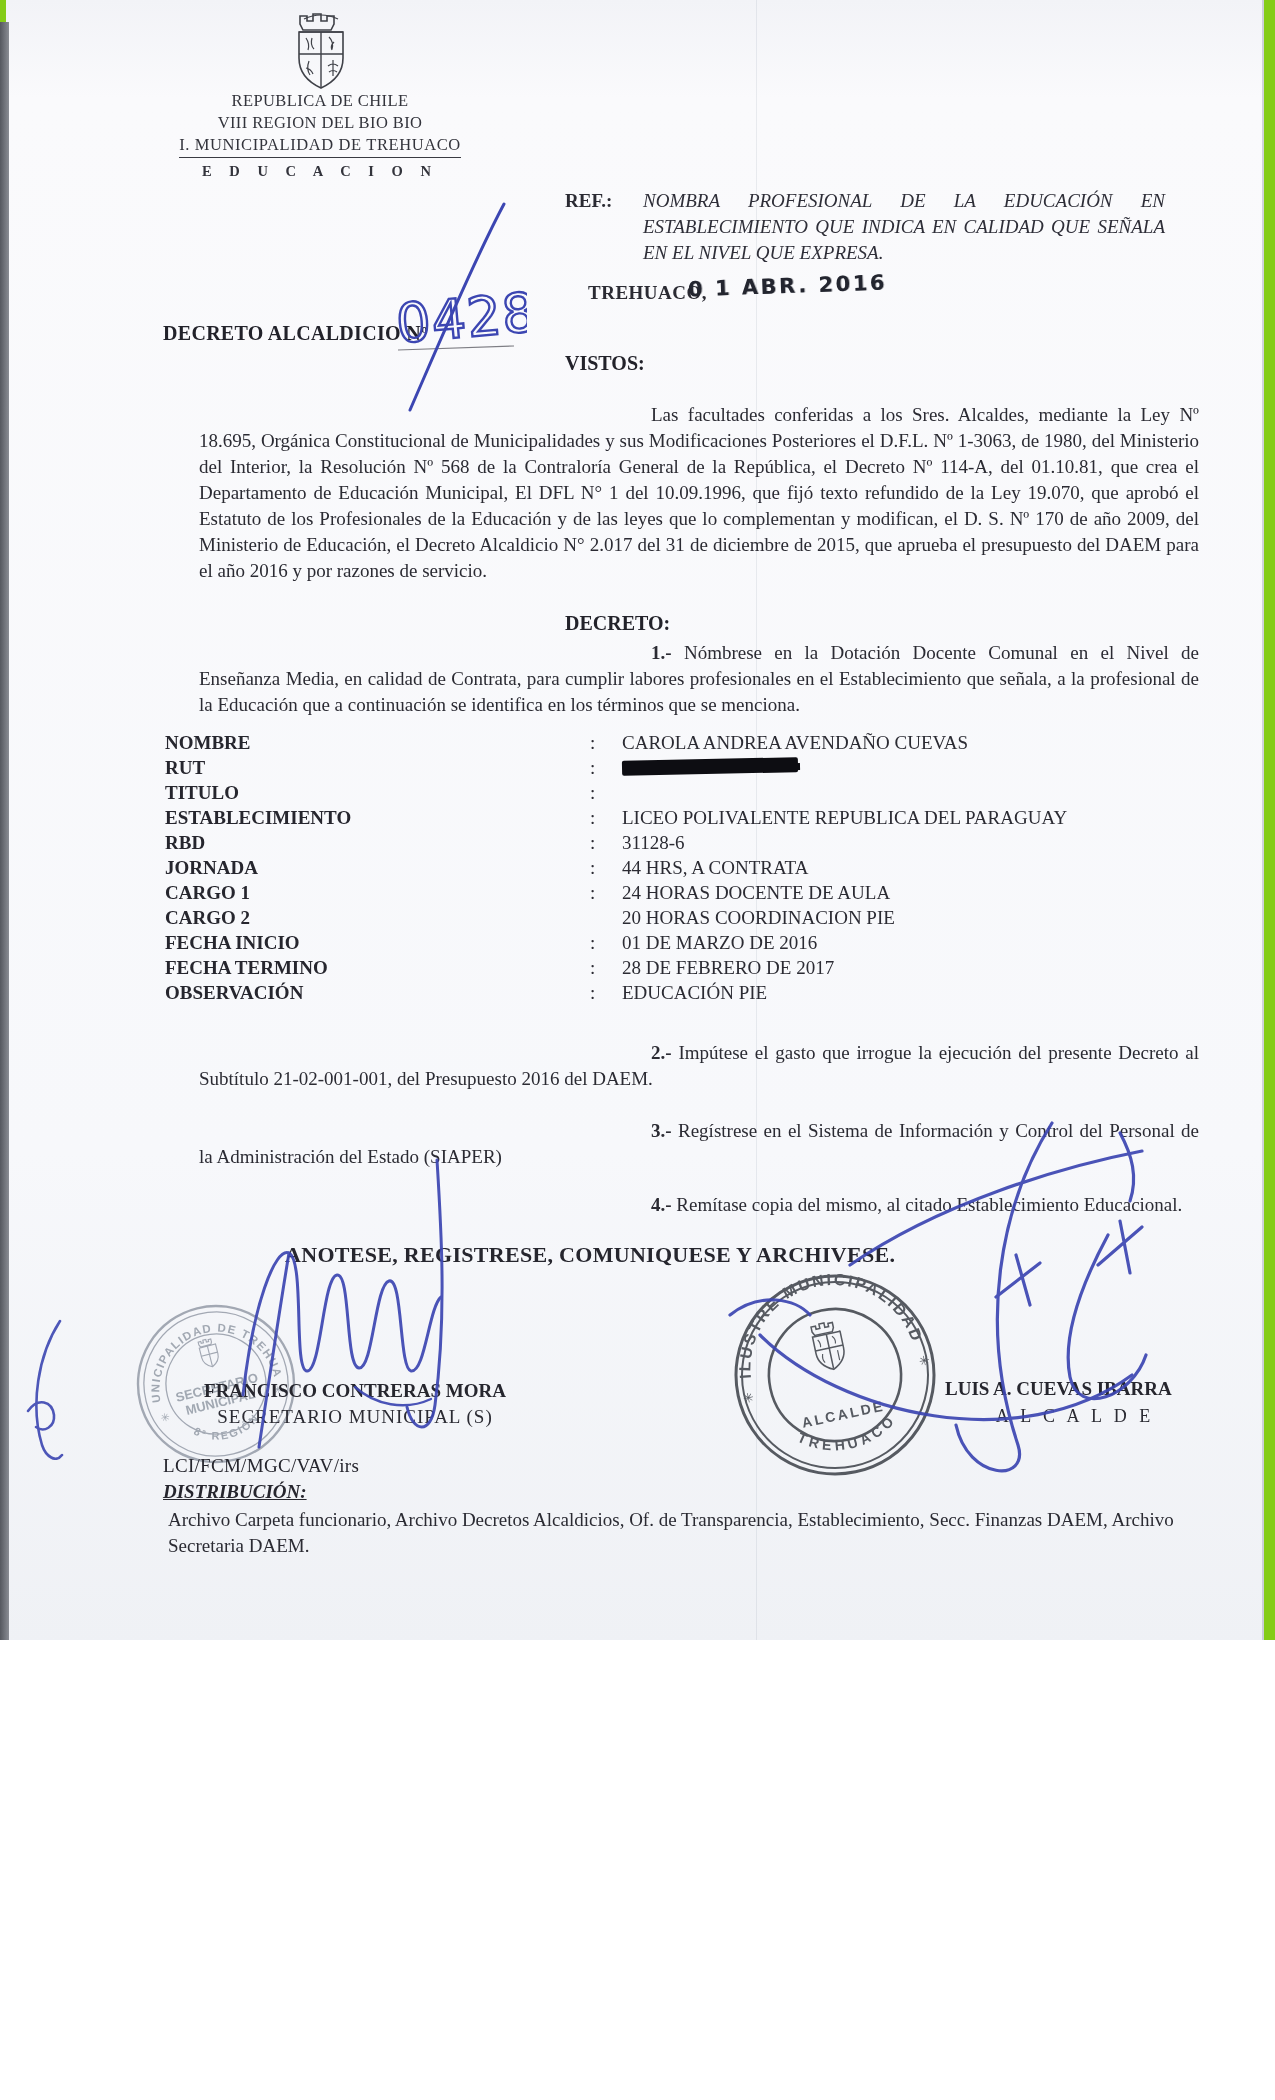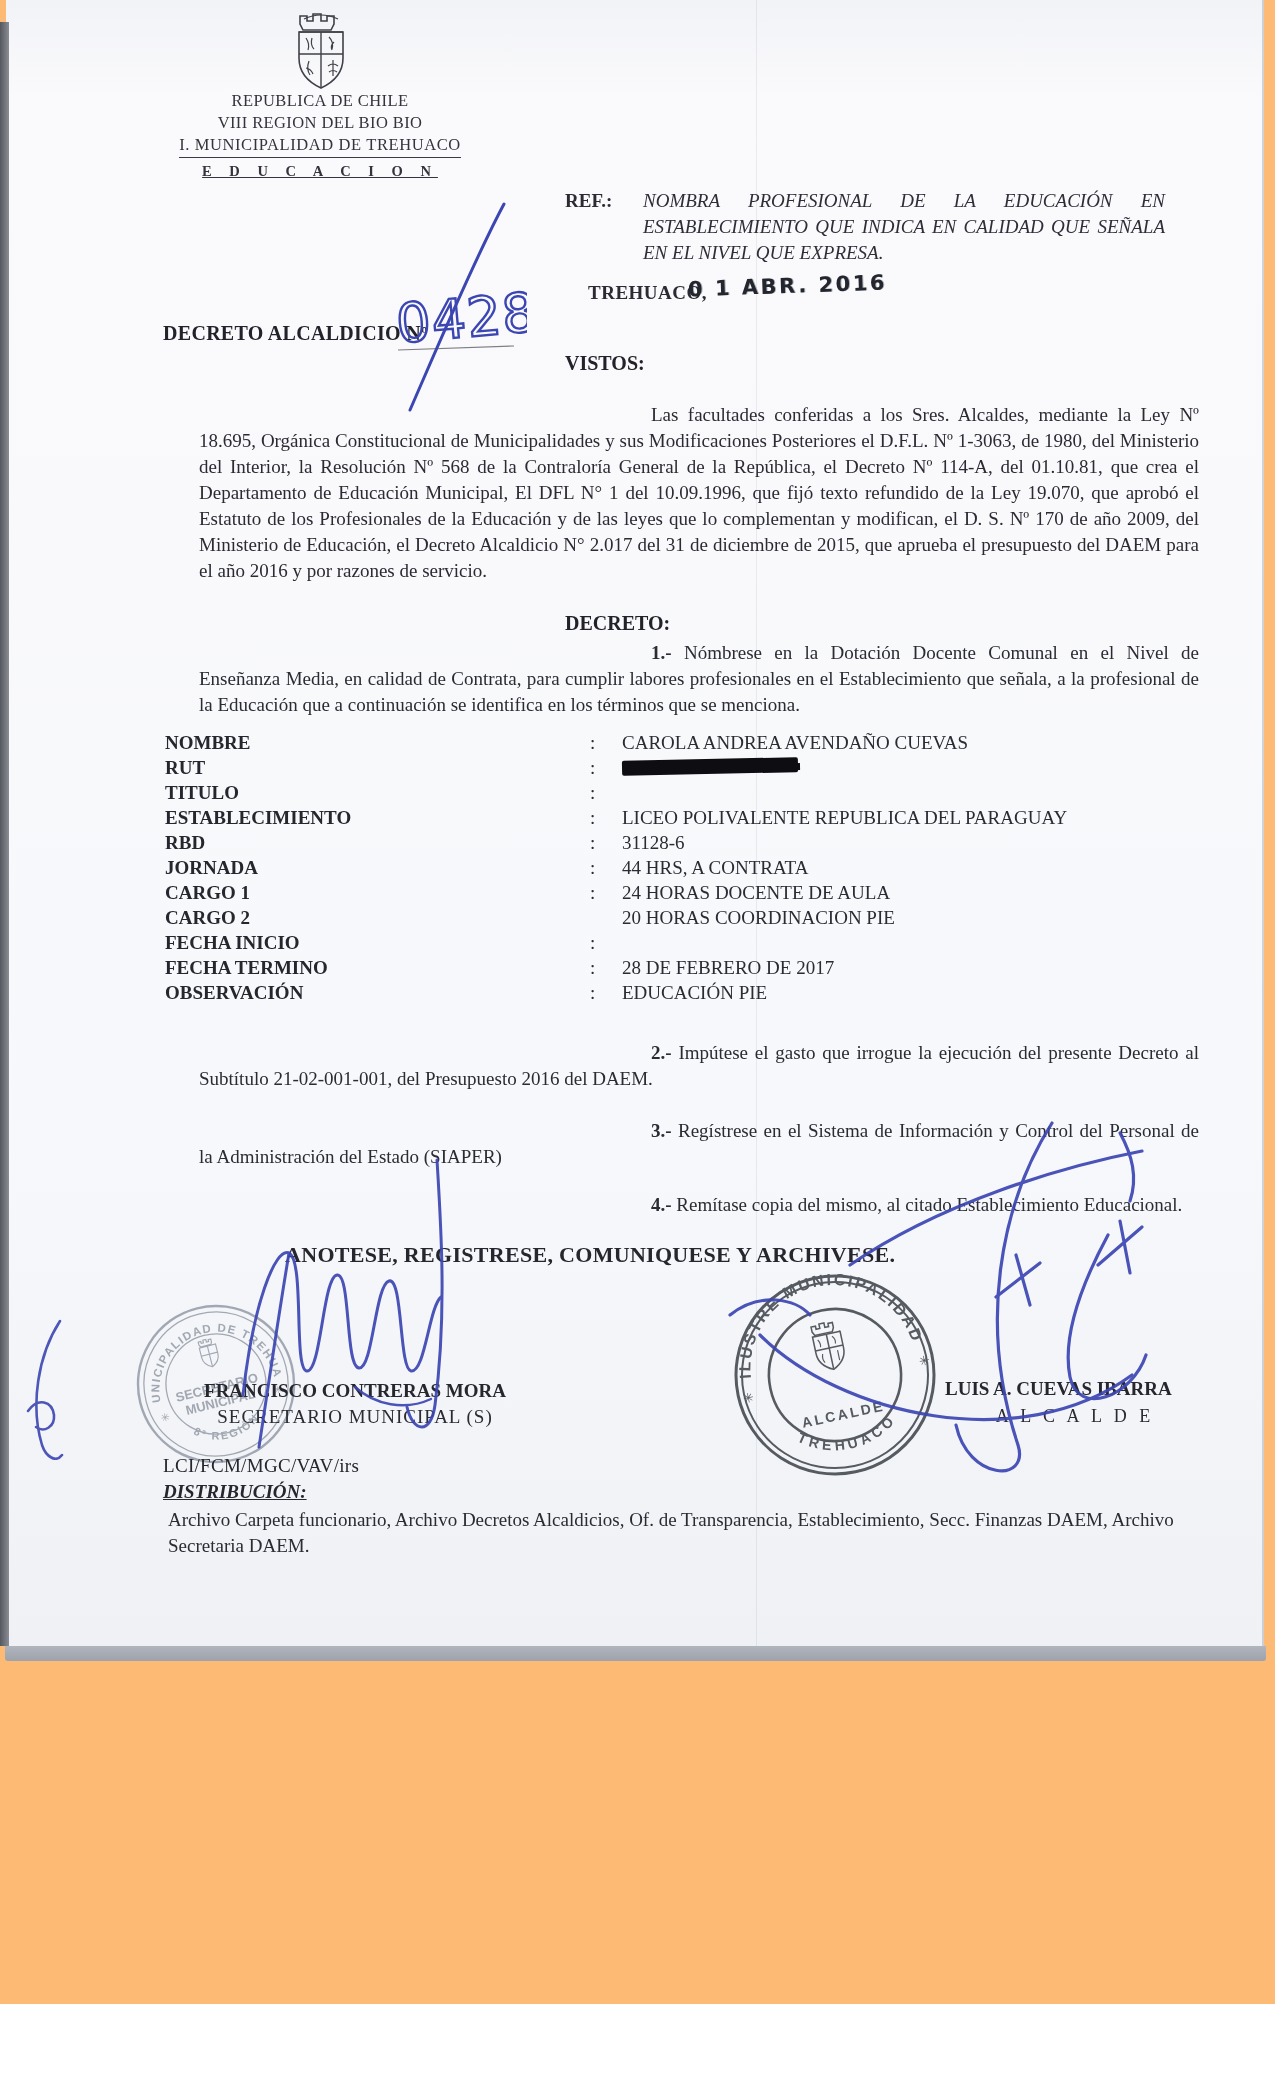--- a/index.html
+++ b/index.html
@@ -1,35 +1,35 @@
 <!DOCTYPE html>
 <html><head>
 <meta charset="utf-8">
 <style>
   html,body{margin:0;padding:0;background:#ffffff;}
-  #page{position:relative;width:1275px;height:2004px;background:#fdba74;overflow:hidden;
+  #page{position:relative;width:1275px;height:1640px;background:#84cc16;overflow:hidden;
         font-family:"Liberation Serif","DejaVu Serif",serif;color:#2b2b33;}
   
   .scan{position:absolute;left:6px;top:0;width:1258px;height:1646px;
         background:linear-gradient(180deg,#f2f3f7 0%,#fafafc 6%,#f7f8fb 70%,#eff1f5 100%);}
   .edge-left{position:absolute;left:0;top:22px;width:9px;height:1624px;
         background:linear-gradient(to right,#55585f,#8a8d94);}
   .shadow-bottom{position:absolute;left:5px;top:1646px;width:1261px;height:15px;
         background:linear-gradient(#b1b5bd,#9da2ab);border-radius:0 0 3px 3px;}
   .edge-right{position:absolute;left:1262px;top:0;width:2px;height:1646px;background:rgba(160,165,178,.45);}
   .crease{position:absolute;left:756px;top:0;width:1px;height:1646px;background:rgba(150,158,180,.18);}
 
   .abs{position:absolute;}
   .b{font-weight:bold;}
   .just{text-align:justify;}
 
   
   .hdr{left:150px;top:90px;width:340px;text-align:center;font-size:16.5px;line-height:22px;color:#33343c;letter-spacing:.4px;}
   .hdr .muni{display:inline-block;border-bottom:1.4px solid #3a3b43;font-size:16.5px;letter-spacing:.6px;padding-bottom:1px;}
-  .hdr .edu{font-weight:bold;letter-spacing:7px;font-size:14.5px;margin-top:2px;text-decoration:underline;}
+  .hdr .edu{font-weight:bold;letter-spacing:7px;font-size:14.5px;margin-top:2px;}
 
   
   .refblk{left:565px;top:188px;width:600px;display:flex;gap:26px;}
   .refblk .lab{font-weight:bold;font-size:19px;line-height:26px;flex:0 0 52px;}
   .refblk .txt{font-style:italic;font-size:19px;line-height:26px;text-align:justify;flex:1;color:#2e2e38;}
 
   .dateline-place{left:588px;top:282px;font-size:19px;font-weight:bold;letter-spacing:.5px;}
   .date-stamp{left:688px;top:274px;font-family:"DejaVu Sans","Liberation Sans",sans-serif;
       font-weight:bold;font-size:21px;letter-spacing:2.5px;color:#23252f;
       transform:rotate(-2deg);text-shadow:1px 0 0 rgba(35,37,47,.35);}
@@ -158,20 +158,21 @@
       <div class="val">24 HORAS DOCENTE DE AULA</div>
     </div>
     <div class="row">
       <div class="lbl">CARGO 2</div>
       <div class="sep"></div>
       <div class="val">20 HORAS COORDINACION PIE</div>
     </div>
     <div class="row">
       <div class="lbl">FECHA INICIO</div>
       <div class="sep">:</div>
+      <div class="val">01 DE MARZO DE 2016</div>
     </div>
     <div class="row">
       <div class="lbl">FECHA TERMINO</div>
       <div class="sep">:</div>
       <div class="val">28 DE FEBRERO DE 2017</div>
     </div>
     <div class="row">
       <div class="lbl">OBSERVACIÓN</div>
       <div class="sep">:</div>
       <div class="val">EDUCACIÓN PIE</div>

